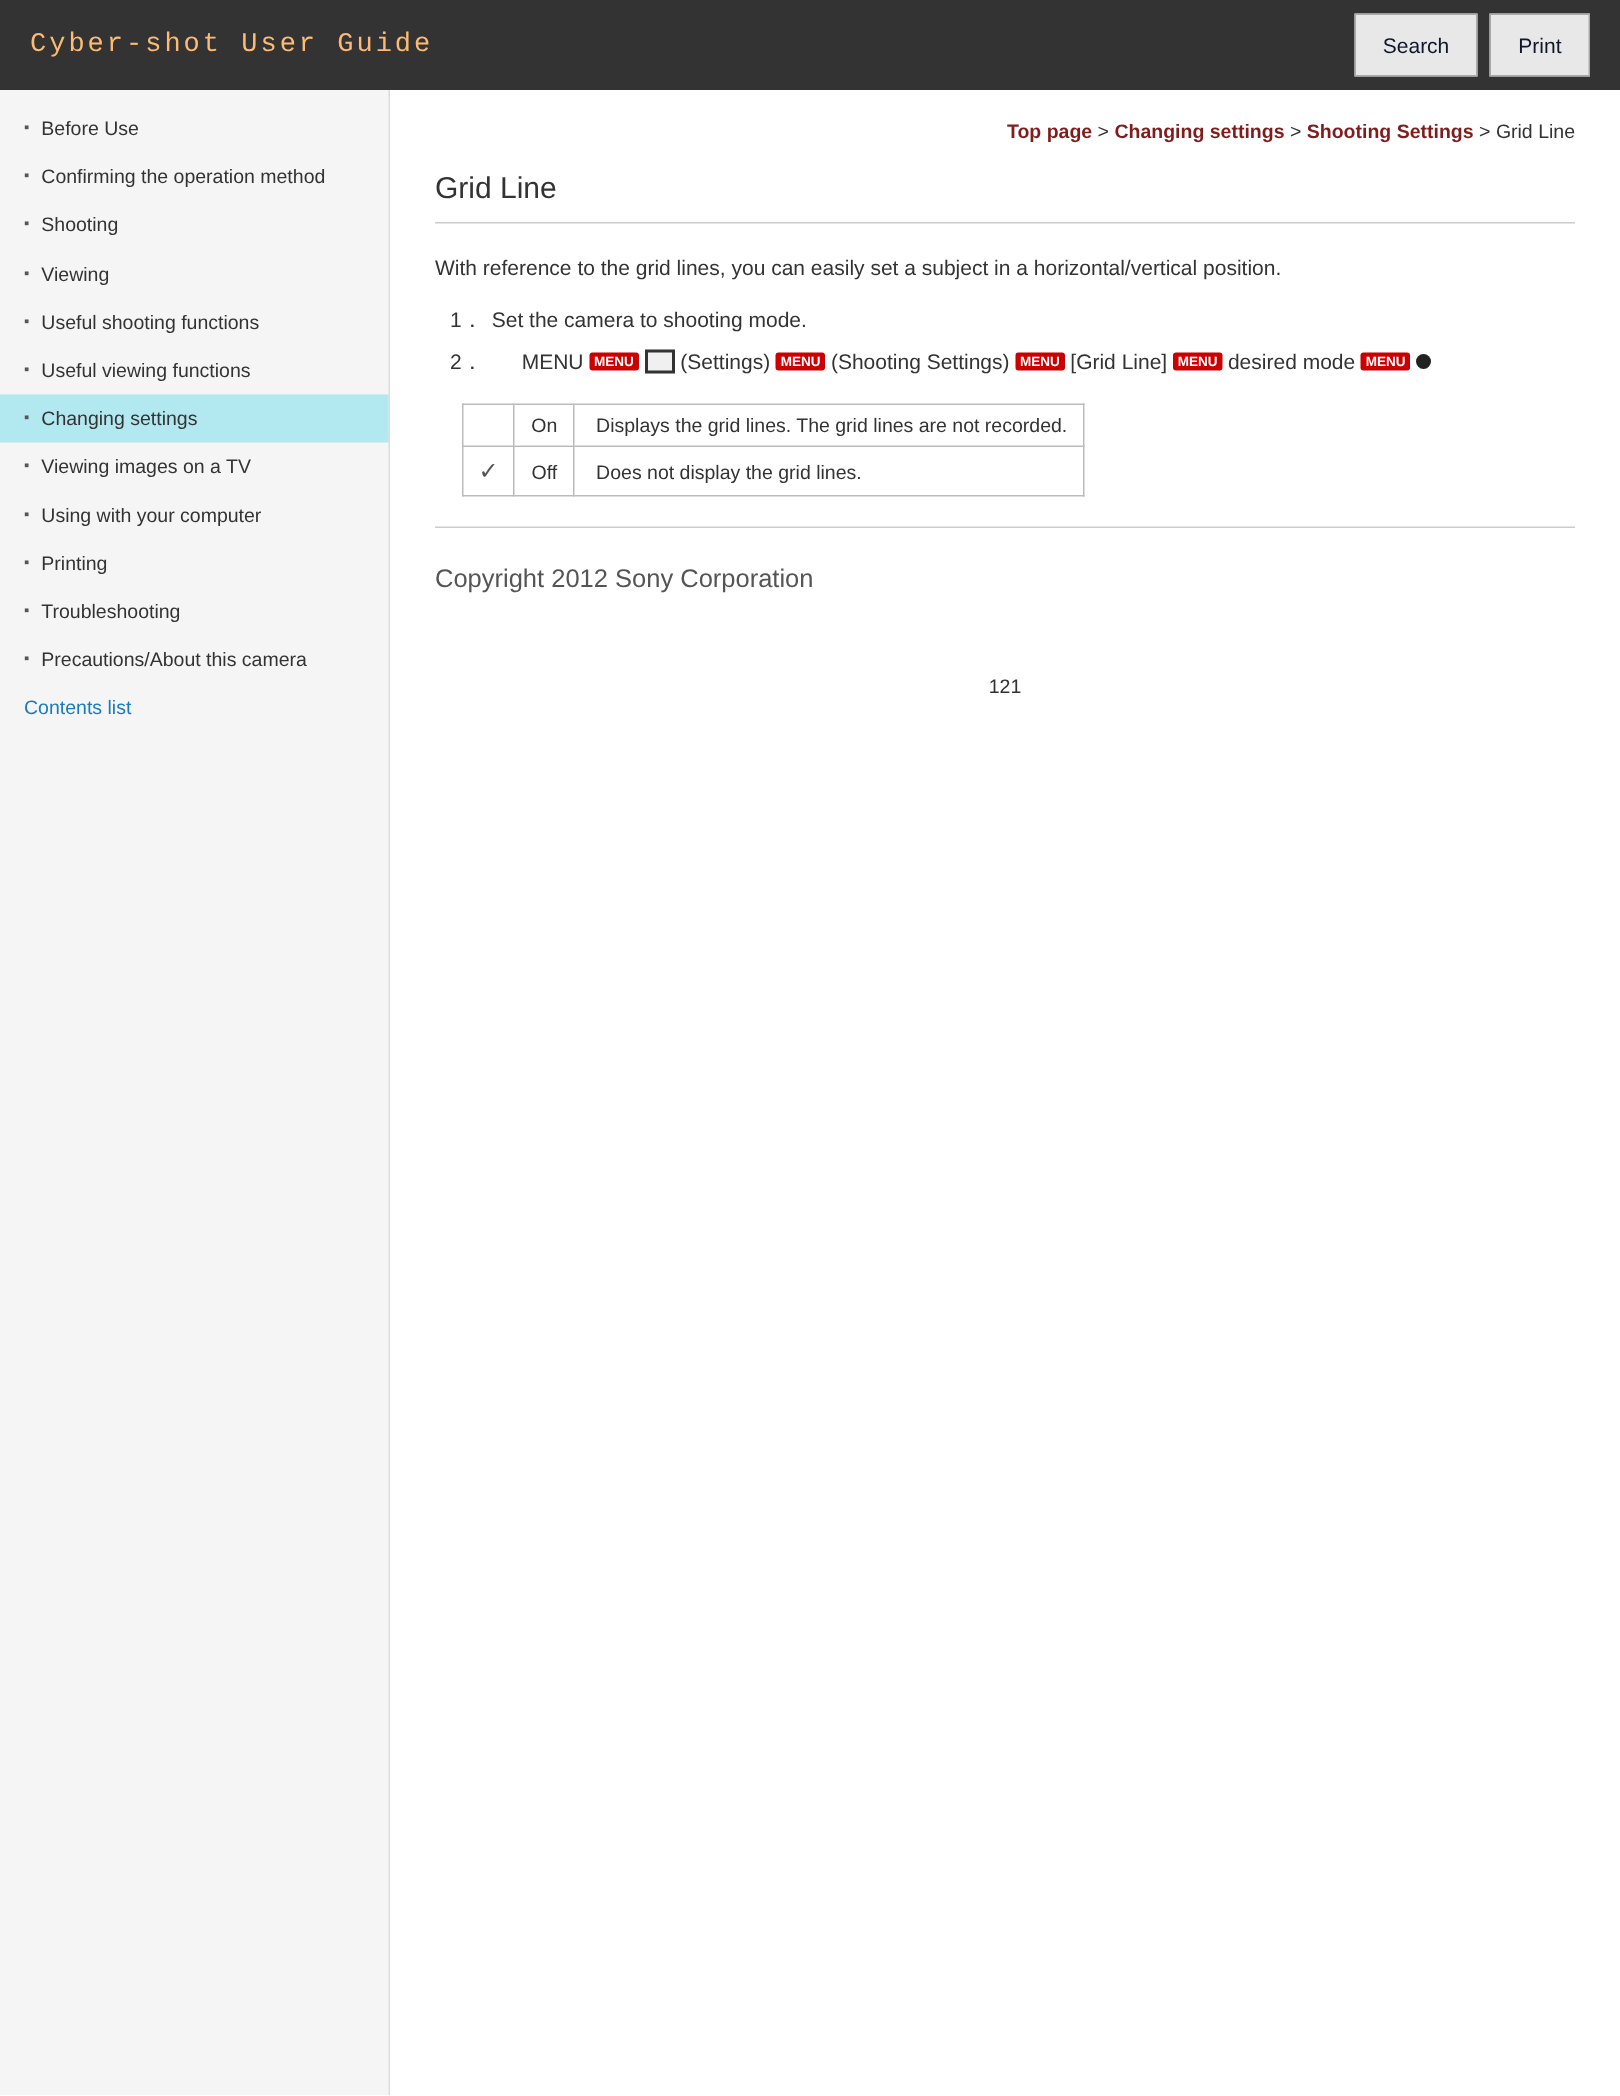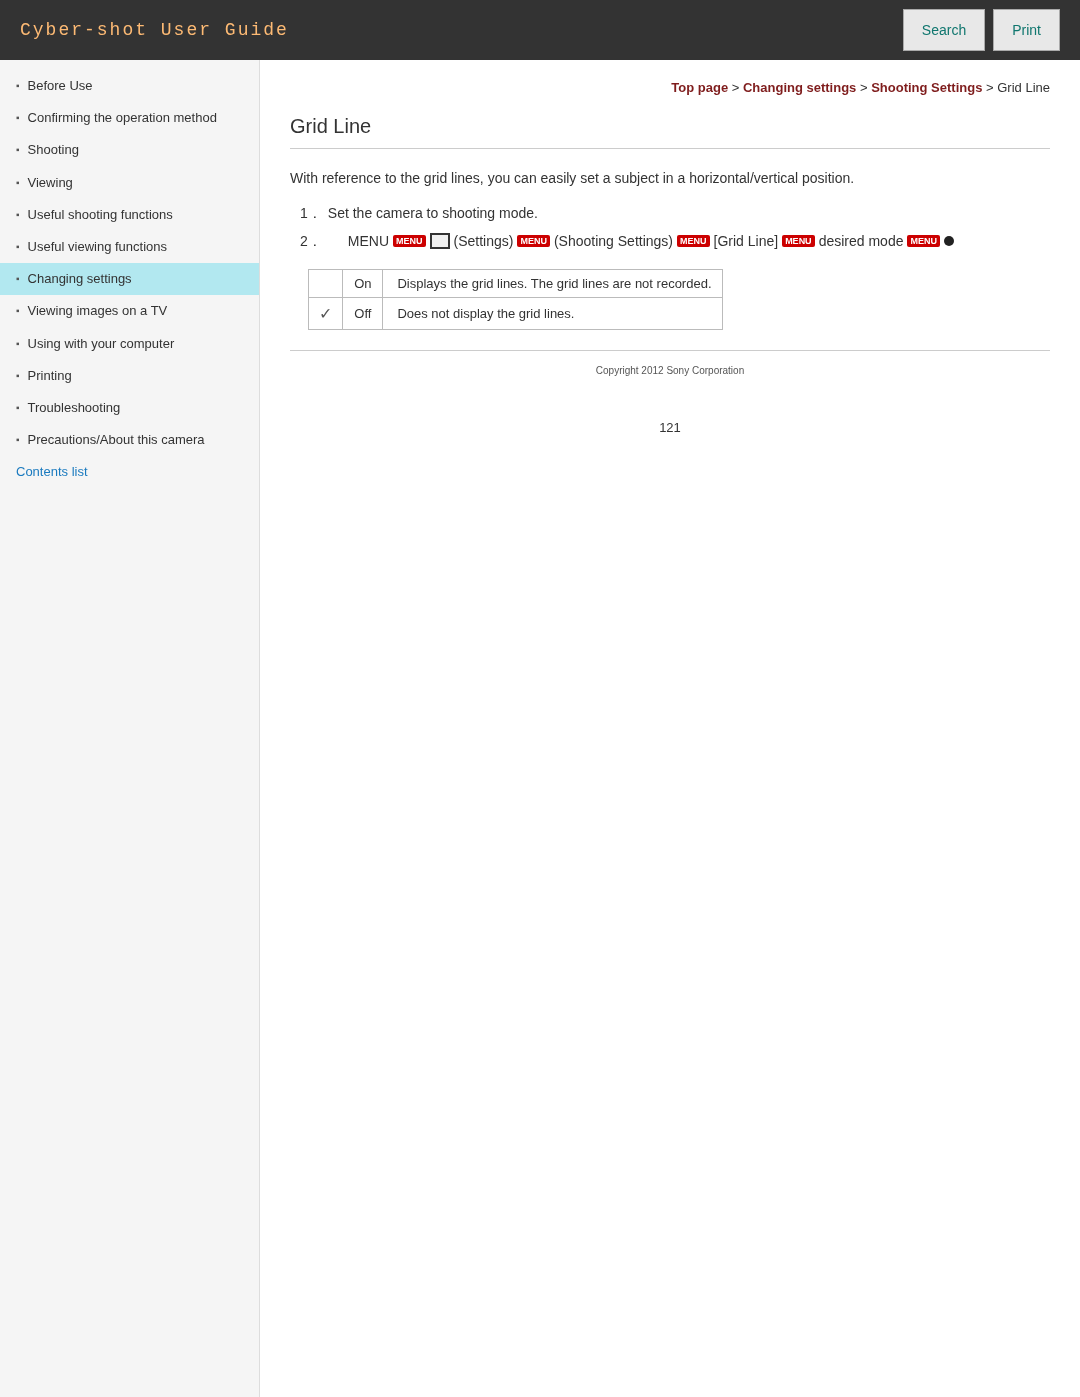--- a/index.html
+++ b/index.html
@@ -29,21 +29,21 @@
       display: flex;
       gap: 8px;
       align-items: center;
     }
     .header-btn {
       padding: 12px 18px;
       font-size: 14px;
       cursor: pointer;
       border: 1px solid #aaa;
       background: #e8e8e8;
-      color: #0f766e;
+      color: #0f172a;
     }
 
     
     .layout {
       display: flex;
       min-height: calc(100vh - 60px);
     }
 
     
     .sidebar {
@@ -216,23 +216,23 @@
       cursor: pointer;
     }
     .back-to-top .triangle {
       color: #1a7abf;
       font-size: 12px;
     }
 
     
     .footer {
       border-top: 1px solid #ccc;
-      text-align: center;
-      padding: 14px 0;
-      font-size: 10px;
+      text-align: left;
+      padding: 24px 0;
+      font-size: 17px;
       color: #555;
     }
     .page-number {
       text-align: center;
       font-size: 13px;
       color: #333;
       margin-top: 30px;
     }
   </style>
 </head>

